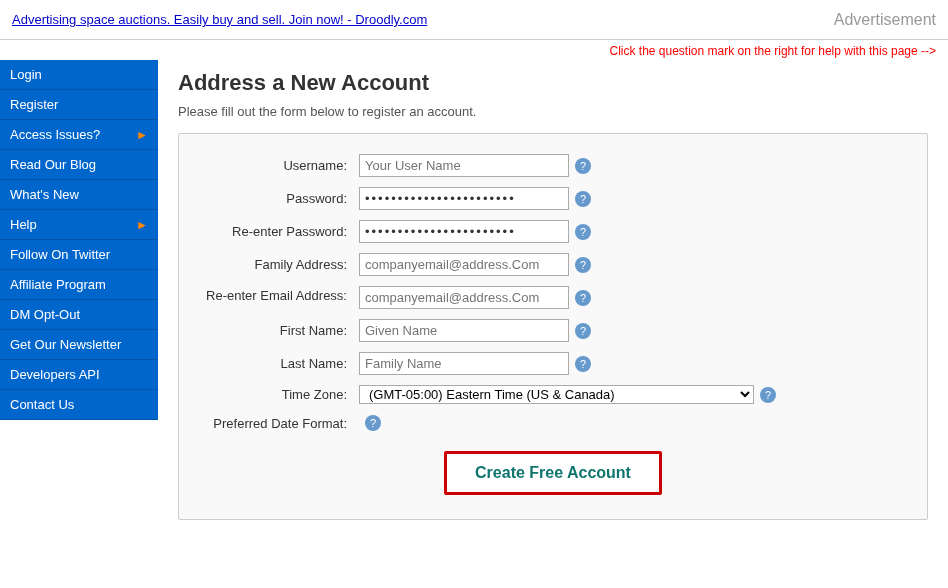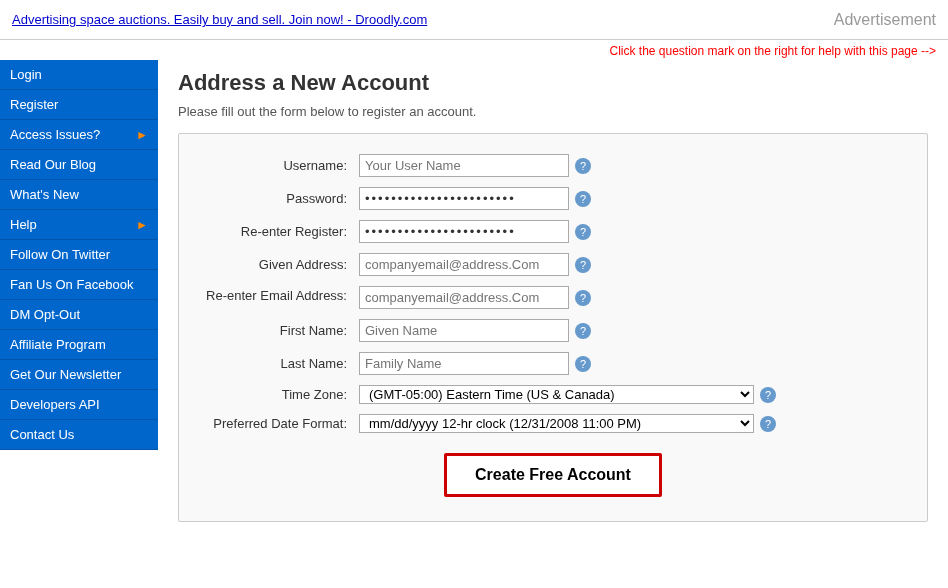--- a/index.html
+++ b/index.html
@@ -65,21 +65,21 @@
     .help-icon {
       display: inline-flex; align-items: center; justify-content: center;
       width: 16px; height: 16px; border-radius: 50%; background: #6699cc;
       color: #fff; font-size: 11px; margin-left: 6px; cursor: pointer; flex-shrink: 0;
     }
 
     
     .btn-area { text-align: center; margin-top: 20px; }
     .btn-create {
       padding: 10px 28px; font-size: 16px; background: #fff;
-      border: 3px solid #cc0000; color: #000000; cursor: pointer;
+      border: 3px solid #cc0000; color: #0f766e; cursor: pointer;
       font-weight: bold; border-radius: 2px;
     }
 
     .password-field { letter-spacing: 2px; color: #333; }
   </style>
 </head>
 <body>
 
 <div class="ad-bar">
   <a>Advertising space auctions. Easily buy and sell. Join now! - Droodly.com</a>
@@ -108,27 +108,24 @@
       <span>What's New</span>
     </div>
     <div class="sidebar-item">
       <span>Help</span>
       <span class="arrow">►</span>
     </div>
     <div class="sidebar-item">
       <span>Follow On Twitter</span>
     </div>
     <div class="sidebar-item">
-      <span>Fan Us On Facebook</span>
+      <span>Affiliate Program</span>
     </div>
     <div class="sidebar-item">
       <span>DM Opt-Out</span>
-    </div>
-    <div class="sidebar-item">
-      <span>Affiliate Program</span>
     </div>
     <div class="sidebar-item">
       <span>Get Our Newsletter</span>
     </div>
     <div class="sidebar-item">
       <span>Developers API</span>
     </div>
     <div class="sidebar-item">
       <span>Contact Us</span>
     </div>
@@ -146,27 +143,27 @@
         <span class="help-icon">?</span>
       </div>
 
       <div class="form-row">
         <label class="form-label">Password:</label>
         <input class="form-input password-field" type="password" value="aaaaaaaaaaaaaaaaaaaaaaa" style="">
         <span class="help-icon">?</span>
       </div>
 
       <div class="form-row">
-        <label class="form-label">Re-enter Register:</label>
+        <label class="form-label">Re-enter Password:</label>
         <input class="form-input password-field" type="password" value="aaaaaaaaaaaaaaaaaaaaaaa" style="">
         <span class="help-icon">?</span>
       </div>
 
       <div class="form-row">
-        <label class="form-label">Given Address:</label>
+        <label class="form-label">Family Address:</label>
         <input class="form-input" type="text" style="color: rgb(102, 153, 170);" placeholder="companyemail@address.Com">
         <span class="help-icon">?</span>
       </div>
 
       <div class="form-row">
         <label class="form-label-tall">Re-enter Email Address:</label>
         <input class="form-input" type="text" style="color: rgb(102, 153, 170);" placeholder="companyemail@address.Com">
         <span class="help-icon">?</span>
       </div>
 
@@ -185,23 +182,20 @@
       <div class="form-row">
         <label class="form-label">Time Zone:</label>
         <select class="form-input-select">
           <option value="(GMT-05:00) Eastern Time (US &amp; Canada)">(GMT-05:00) Eastern Time (US &amp; Canada)</option>
         </select>
         <span class="help-icon">?</span>
       </div>
 
       <div class="form-row">
         <label class="form-label-tall">Preferred Date Format:</label>
-        <select class="form-input-select">
-          <option value="mm/dd/yyyy 12-hr clock (12/31/2008 11:00 PM)">mm/dd/yyyy 12-hr clock (12/31/2008 11:00 PM)</option>
-        </select>
         <span class="help-icon">?</span>
       </div>
 
       <div class="btn-area">
         <button class="btn-create">Create Free Account</button>
       </div>
 
     </div>
   </div>
 

